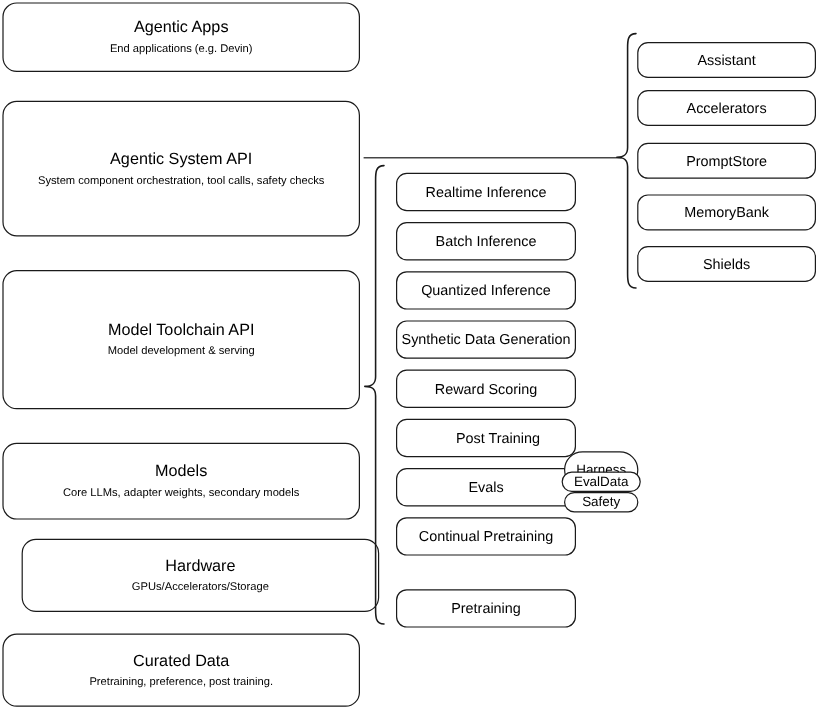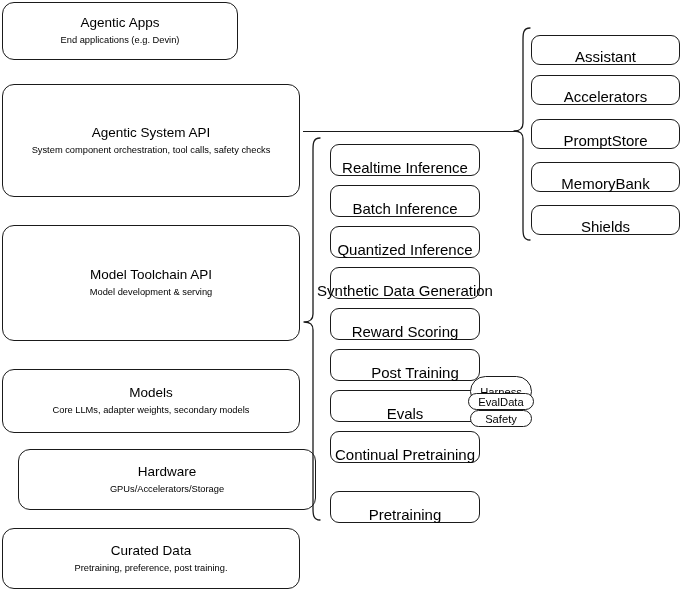--- a/index.html
+++ b/index.html
@@ -46,23 +46,23 @@
     white-space: nowrap;
   }
   
   .sbox {
     position: absolute;
     box-sizing: border-box;
     background: #ffffff;
     border: 1.3px solid #1a1a1a;
     border-radius: 9px;
     display: flex;
-    align-items: flex-end;
+    align-items: center;
     justify-content: center;
-    font-size: 15px;
+    font-size: 12px;
     line-height: 14px;
     white-space: nowrap;
   }
   
   .pill {
     position: absolute;
     box-sizing: border-box;
     background: #ffffff;
     border: 1.3px solid #1a1a1a;
     border-radius: 999px;
@@ -84,21 +84,21 @@
     position: absolute;
     pointer-events: none;
   }
   .brace svg { display: block; overflow: visible; }
 </style>
 </head>
 <body>
 
 <div id="canvas">
 
-  <div class="box" style="left:2px; top:2px; width:236px; height:58px;">
+  <div class="box" style="left:2px; top:2px; width:298px; height:58px;">
     <div class="title">Agentic Apps</div>
     <div class="subtitle">End applications (e.g. Devin)</div>
   </div>
 
   <div class="box" style="left:2px; top:84px; width:298px; height:113px;">
     <div class="title">Agentic System API</div>
     <div class="subtitle">System component orchestration, tool calls, safety checks</div>
   </div>
 
   <div class="box" style="left:2px; top:225px; width:298px; height:116px;">

